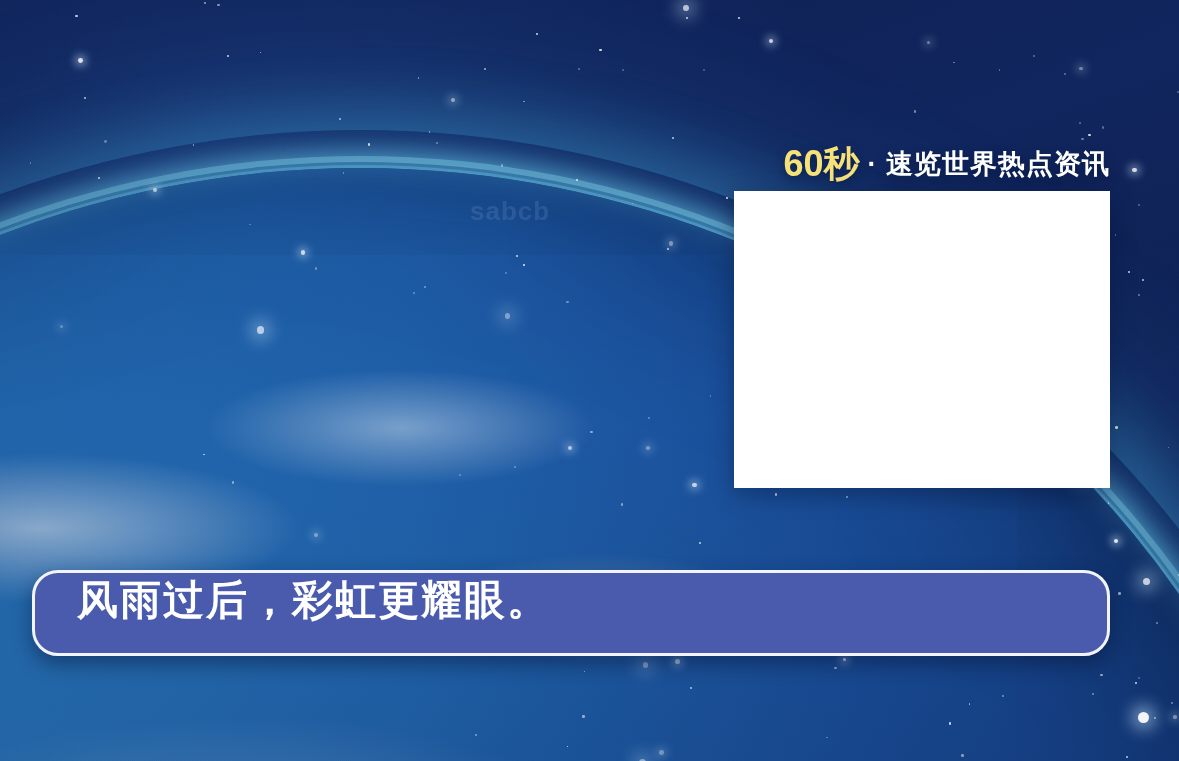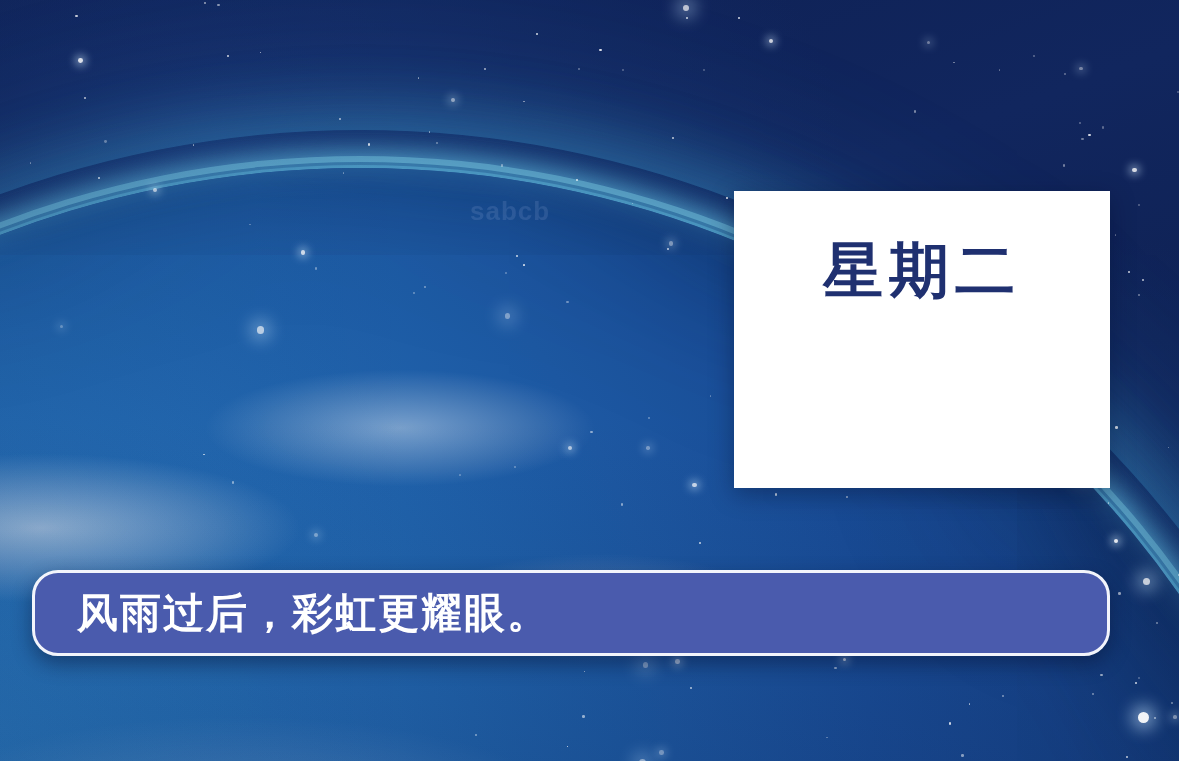--- a/index.html
+++ b/index.html
@@ -236,21 +236,21 @@
     position: absolute;
     left: 32px;
     top: 570px;
     width: 1078px;
     height: 86px;
     box-sizing: border-box;
     background: #4a5bad;
     border: 3px solid #f2f4fb;
     border-radius: 26px;
     display: flex;
-    align-items: center;
+    align-items: flex-start;
     padding-left: 42px;
     box-shadow: 0 8px 20px rgba(6,16,48,0.45);
   }
   .quote-text {
     color: #ffffff;
     font-size: 41px;
     font-weight: 700;
     letter-spacing: 2px;
     white-space: nowrap;
   }
@@ -432,22 +432,25 @@
       <div class="star" style="left: 1118.1px; top: 592.4px; width: 2.5px; height: 2.5px; opacity: 0.56;"></div>
       <div class="star" style="left: 968.6px; top: 703.2px; width: 1.5px; height: 1.5px; opacity: 0.62;"></div>
       <div class="star" style="left: 1141.6px; top: 279.4px; width: 2.1px; height: 2.1px; opacity: 0.72;"></div>
       <div class="star big" style="left: 1138px; top: 712px; width: 11px; height: 11px; opacity: 0.95;"></div>
     </div>
 
 
   <div class="watermark">sabcb</div>
 
 
+  <div class="tagline">
+    <span class="sec">60秒</span>
+    <span class="rest">· 速览世界热点资讯</span>
+  </div>
 
   <div class="issue-card">
-    <div class="weekday">星期二</div>
   </div>
 
   <div class="quote-bar">
     <span class="quote-text">风雨过后，彩虹更耀眼。</span>
   </div>
 
 </div>
 
 </body></html>

